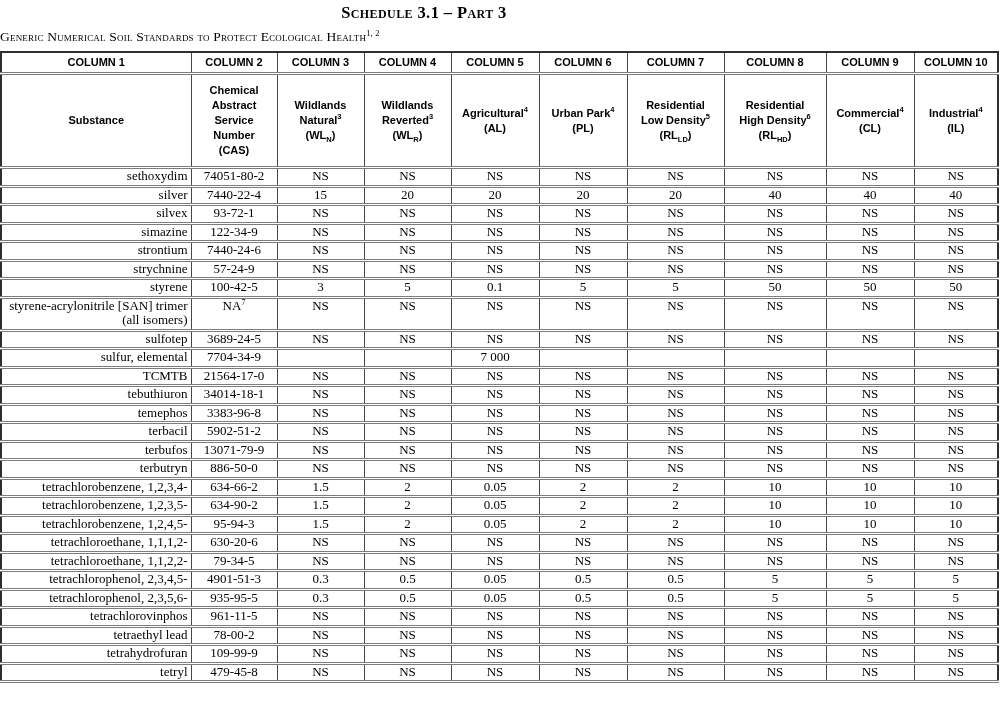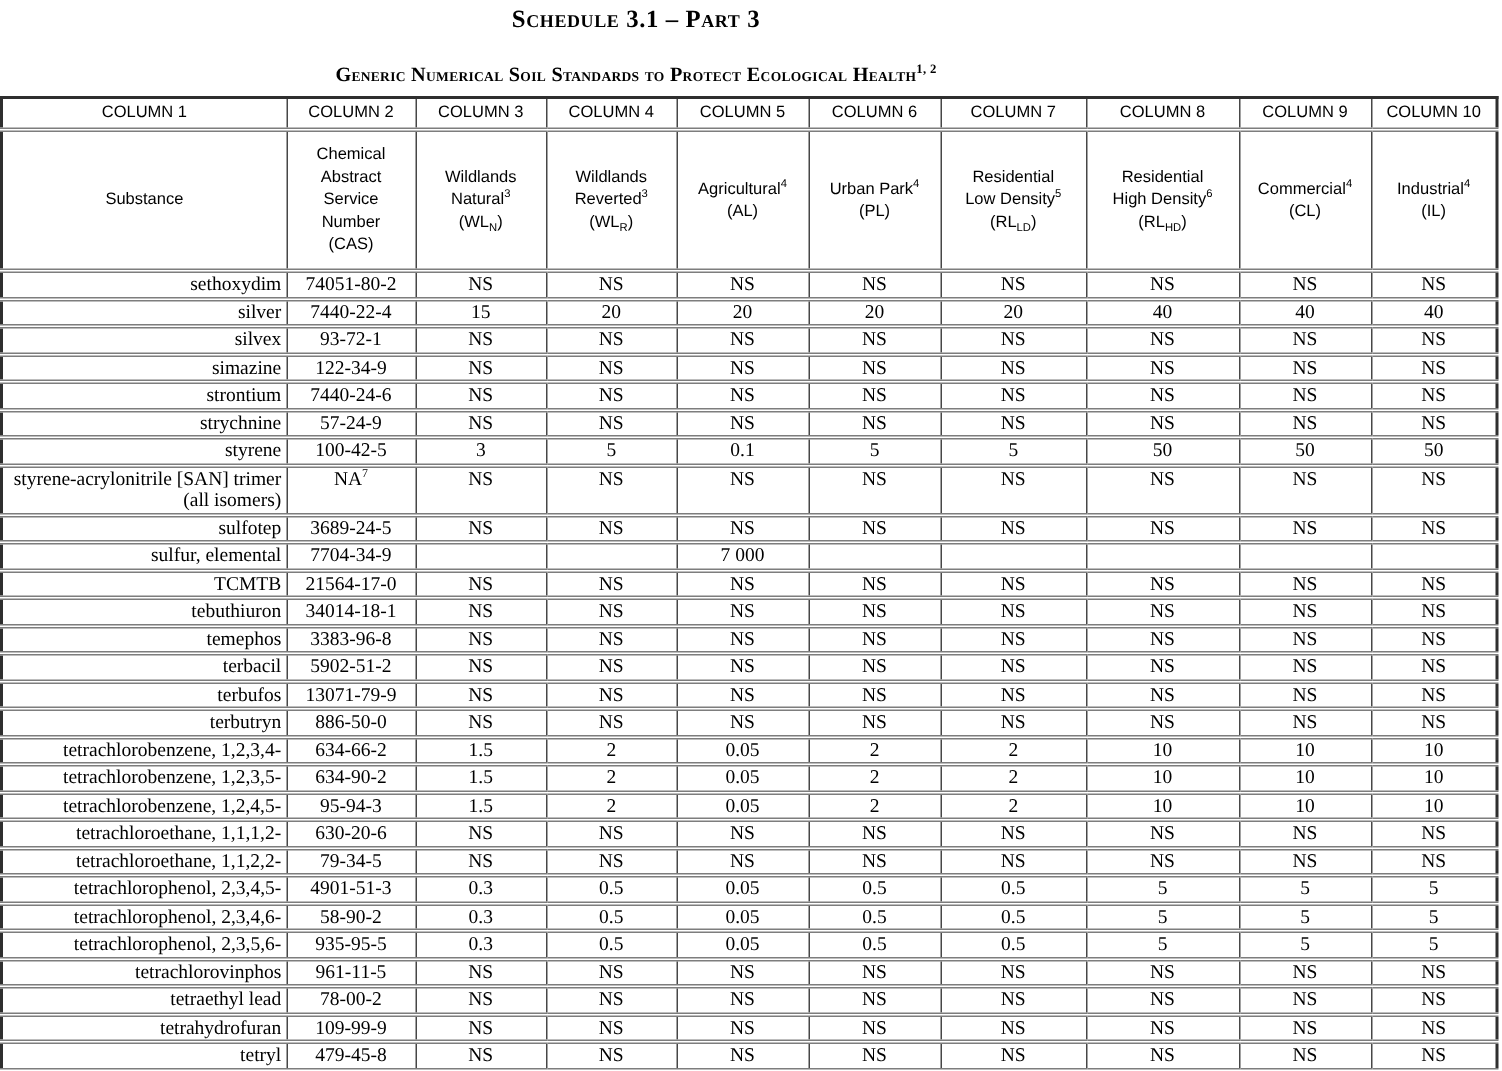--- a/index.html
+++ b/index.html
@@ -20,26 +20,25 @@
   .doc-title {
     text-align: center;
     font-weight: bold;
     font-variant: small-caps;
     font-size: 16.5px;
     letter-spacing: 0.4px;
     padding-top: 3px;
     line-height: 19px;
   }
   .doc-subtitle {
-    text-align: center;
-    font-weight: bold;
+    font-weight: normal;
     font-variant: small-caps;
     font-size: 13.5px;
     letter-spacing: 0.2px;
-    margin-top: 20px;
+    margin-top: 7px;
     line-height: 16px;
   }
   .doc-subtitle sup {
     font-variant: normal;
     font-size: 8.5px;
     line-height: 0;
   }
   table.std {
     table-layout: fixed;
     border-collapse: collapse;
@@ -49,21 +48,21 @@
   }
   table.std th, table.std td {
     border-left: 1px solid #474747;
     border-right: 1px solid #474747;
     border-bottom: 3px double #7d7d7d;
     overflow: hidden;
     box-sizing: border-box;
   }
   thead th {
     font-family: "Liberation Sans", "DejaVu Sans", sans-serif;
-    font-weight: normal;
+    font-weight: bold;
     font-size: 11px;
     text-align: center;
     vertical-align: middle;
     background: #ffffff;
   }
   tr.hdr-labels th {
     height: 19px;
     line-height: 19px;
     padding: 0 1px;
   }
@@ -395,32 +394,20 @@
           <td class="c-value">0.3</td>
           <td class="c-value">0.5</td>
           <td class="c-value">0.05</td>
           <td class="c-value">0.5</td>
           <td class="c-value">0.5</td>
           <td class="c-value">5</td>
           <td class="c-value">5</td>
           <td class="c-value">5</td>
         </tr>
         <tr>
-          <td class="c-substance">tetrachlorophenol, 2,3,4,6-</td>
-          <td class="c-value">58-90-2</td>
-          <td class="c-value">0.3</td>
-          <td class="c-value">0.5</td>
-          <td class="c-value">0.05</td>
-          <td class="c-value">0.5</td>
-          <td class="c-value">0.5</td>
-          <td class="c-value">5</td>
-          <td class="c-value">5</td>
-          <td class="c-value">5</td>
-        </tr>
-        <tr>
           <td class="c-substance">tetrachlorophenol, 2,3,5,6-</td>
           <td class="c-value">935-95-5</td>
           <td class="c-value">0.3</td>
           <td class="c-value">0.5</td>
           <td class="c-value">0.05</td>
           <td class="c-value">0.5</td>
           <td class="c-value">0.5</td>
           <td class="c-value">5</td>
           <td class="c-value">5</td>
           <td class="c-value">5</td>

